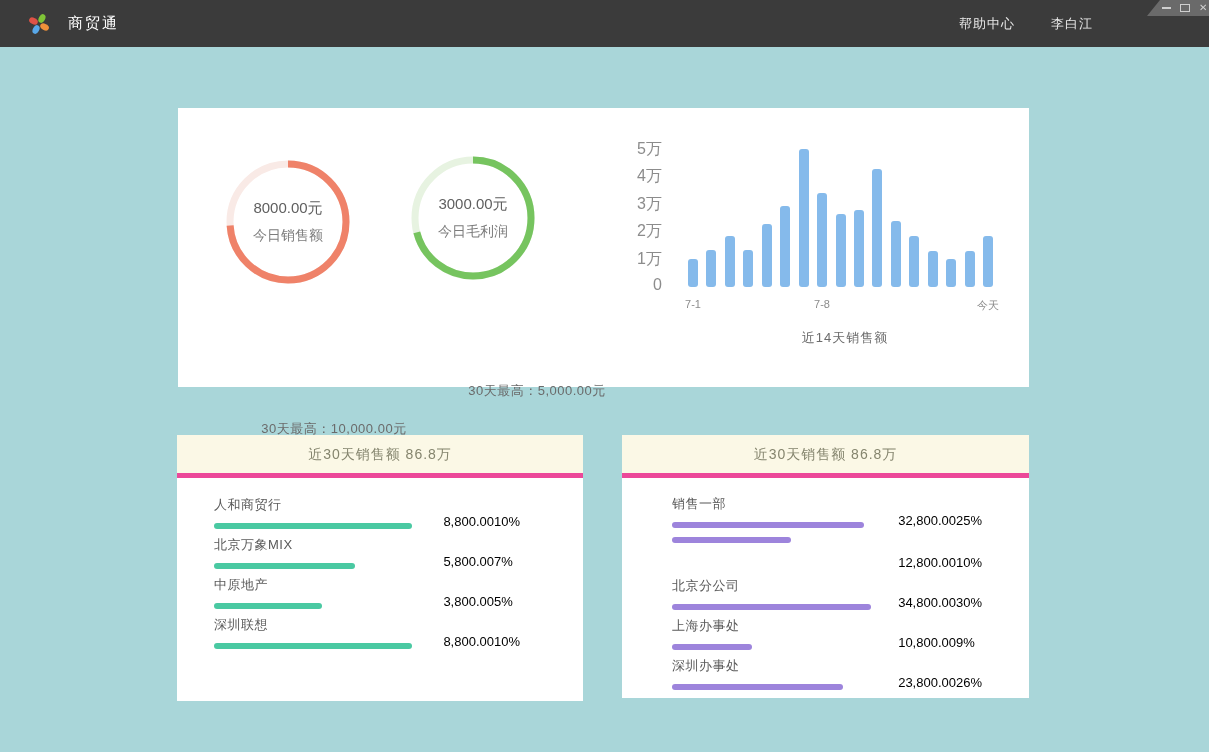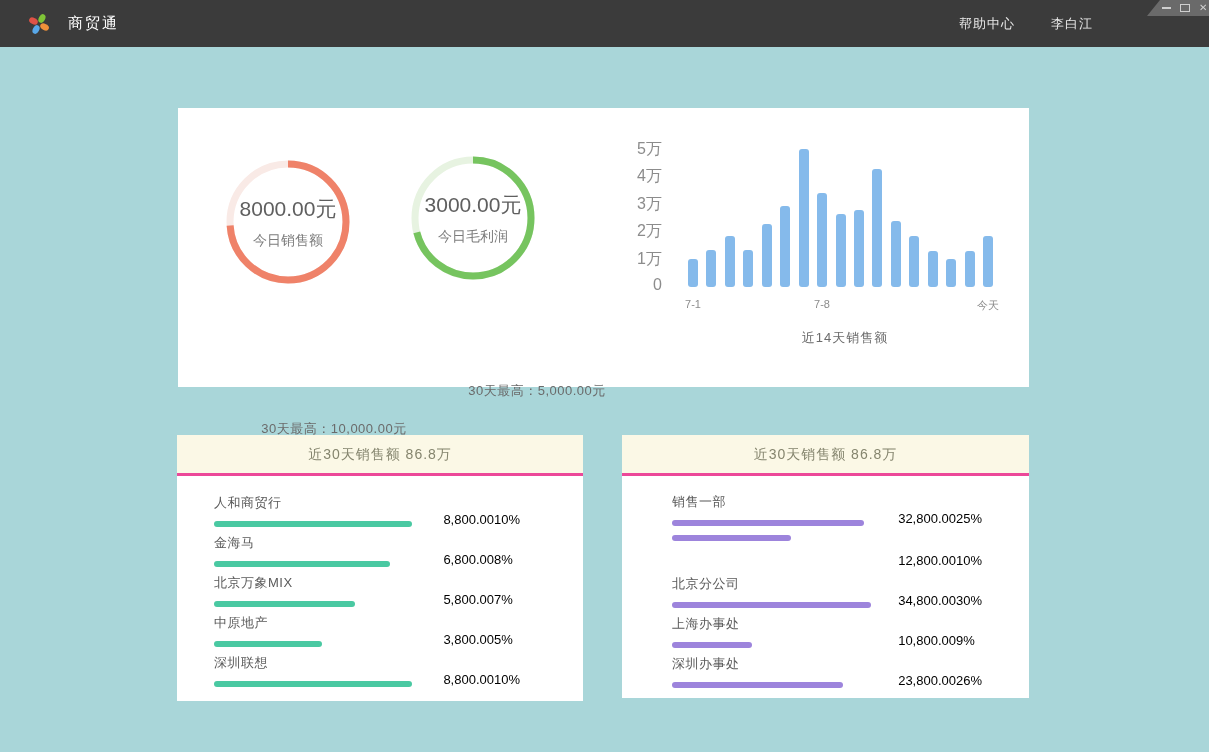--- a/index.html
+++ b/index.html
@@ -38,40 +38,40 @@
   .card-bl{left:177px;top:435px;width:406px;height:266px;}
   .card-br{left:622px;top:435px;width:407px;height:263px;}
 
   
   .ring-box{position:absolute;width:128px;height:128px;}
   .ring-box svg{position:absolute;left:0;top:0;}
   .ring-text{
     position:absolute;left:0;top:0;width:128px;height:128px;
     display:flex;flex-direction:column;align-items:center;justify-content:center;gap:9px;
   }
-  .ring-value{font-size:21px;color:#5F5F5F;}
+  .ring-value{font-size:15px;color:#5F5F5F;}
   .ring-label{font-size:14px;color:#7C7C7C;}
   .ring-footer{position:absolute;width:260px;text-align:center;font-size:13px;color:#6B6B6B;letter-spacing:0.5px;}
   .ring-footer.f1{left:-20px;top:226px;margin-top:36px;}
   .ring-footer.f2{left:165px;top:228px;}
 
   
   .chart{position:absolute;left:432px;top:0;width:419px;height:279px;}
   .plot{position:absolute;left:78px;top:36px;width:305px;height:143px;
         display:flex;align-items:flex-end;justify-content:space-between;}
   .bar{width:10px;border-radius:3px;}
   .ytick{position:absolute;width:50px;text-align:right;font-size:16px;color:#8C8C8C;right:367px;}
   .xtick{position:absolute;top:190px;transform:translateX(-50%);font-size:11px;color:#8C8C8C;}
   .chart-caption{position:absolute;left:85px;top:221px;width:300px;text-align:center;
                  font-size:13px;color:#6B6B6B;letter-spacing:1px;}
 
   
   .rank-header{
     height:38px;line-height:38px;text-align:center;
-    background:#FBF8E6;border-bottom:3px solid #ec4899;
+    background:#FBF8E6;border-bottom:5px solid #ec4899;
     font-size:14px;color:#85856E;letter-spacing:1px;
   }
   .rank-list{position:relative;}
   .card-bl .rank-list{padding:18px 53px 0 37px;}
   .card-br .rank-list{padding:17px 37px 0 50px;}
   .rank-row{position:relative;height:33px;margin-bottom:7px;}
   .rank-name{font-size:13px;color:#5A5A5A;letter-spacing:0.5px;}
   .rank-bar{height:6px;border-radius:3px;margin-top:9px;}
   .rank-val{
     position:absolute;right:0;bottom:0;display:flex;align-items:baseline;
@@ -170,28 +170,20 @@
   <div class="rank-list" id="rank-left">
       <div class="rank-row">
         <div class="rank-name">人和商贸行</div>
         <div class="rank-bar" style="width: 198px; background: rgb(74, 201, 162);"></div>
         <div class="rank-val">
           <span class="num">8,800.00</span>
           <span class="pct">10%</span>
         </div>
       </div>
       <div class="rank-row">
-        <div class="rank-name">金海马</div>
-        <div class="rank-bar" style="width: 176px; background: rgb(74, 201, 162);"></div>
-        <div class="rank-val">
-          <span class="num">6,800.00</span>
-          <span class="pct">8%</span>
-        </div>
-      </div>
-      <div class="rank-row">
         <div class="rank-name">北京万象MIX</div>
         <div class="rank-bar" style="width: 141px; background: rgb(74, 201, 162);"></div>
         <div class="rank-val">
           <span class="num">5,800.00</span>
           <span class="pct">7%</span>
         </div>
       </div>
       <div class="rank-row">
         <div class="rank-name">中原地产</div>
         <div class="rank-bar" style="width: 108px; background: rgb(74, 201, 162);"></div>

